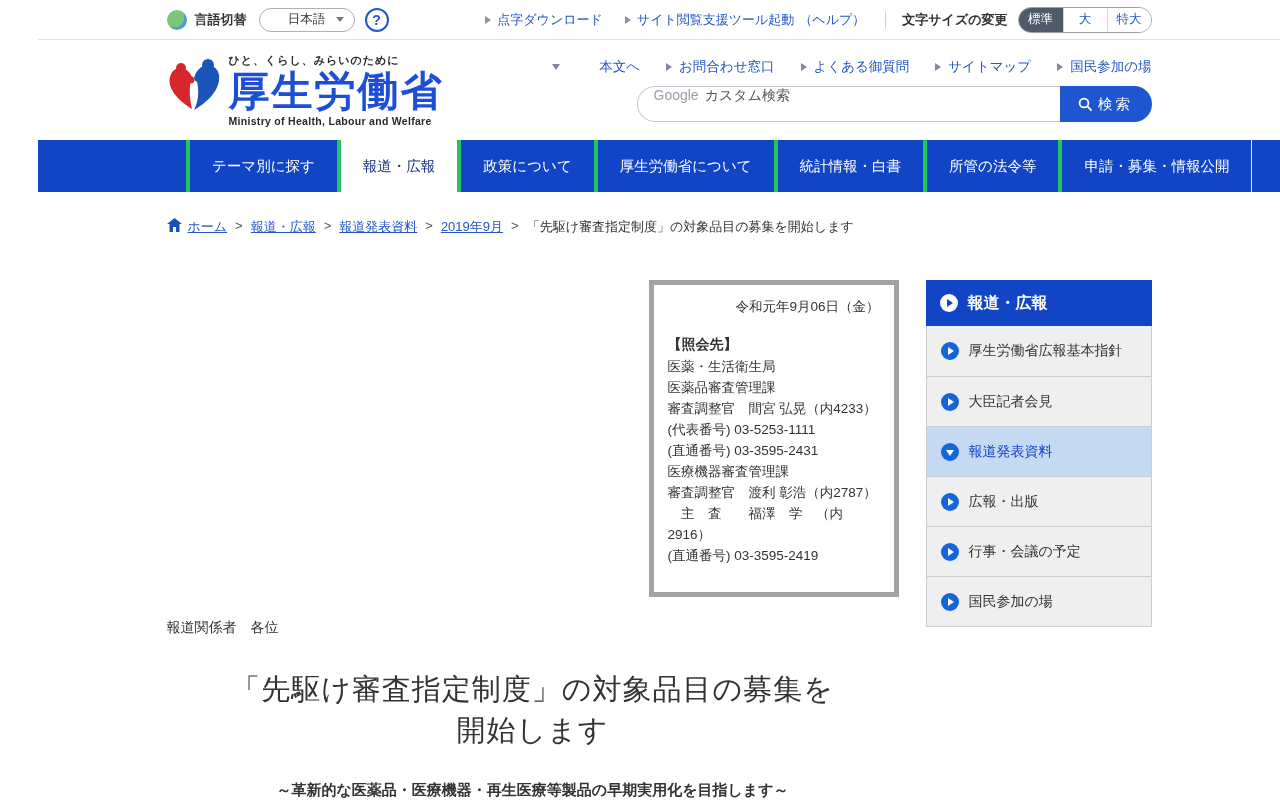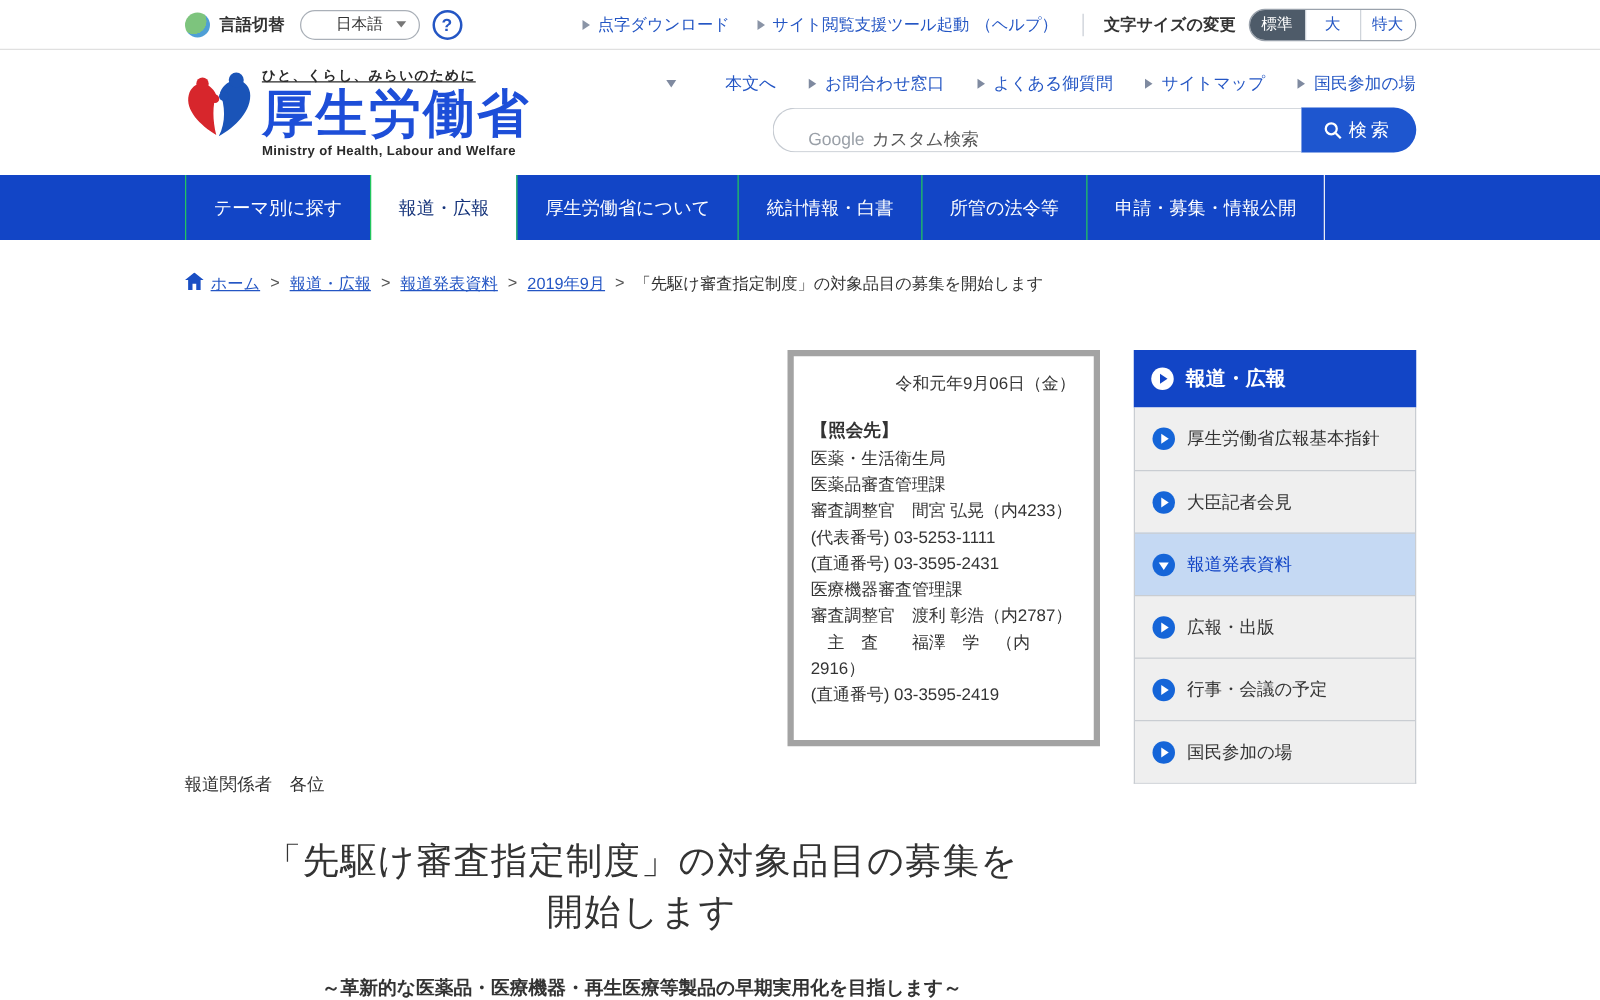--- a/index.html
+++ b/index.html
@@ -1,17 +1,17 @@
 <!DOCTYPE html>
 <html lang="ja"><head>
 <meta charset="utf-8">
 <style>
   * { margin:0; padding:0; box-sizing:border-box; }
   html,body { width:1280px; background:#fff; font-family:"Liberation Sans","DejaVu Sans",sans-serif; color:#333; }
-  .page { width:1280px; height:800px; overflow:hidden; position:relative; background:#fff; }
+  .page { width:1280px; height:800px; overflow:hidden; position:relative; background:#fff;padding-left:38px; }
 
   
   .utilbar { height:40px; border-bottom:1px solid #e0e0e0; display:flex; align-items:center; }
   .utilbar-inner { width:985px; margin:0 auto; display:flex; align-items:center; }
   .globe { width:20px; height:20px; border-radius:50%; background:radial-gradient(circle at 35% 35%, #7dc47d 55%, #4f9fd6 56%); margin-right:8px; }
   .lang-label { font-size:13px; font-weight:bold; color:#333; margin-right:12px; }
   .lang-select { width:96px; height:24px; border:1px solid #aab0b8; border-radius:12px; display:flex; align-items:center; justify-content:center; font-size:12.5px; color:#333; position:relative; cursor:pointer; background:#fff; }
   .lang-select .caret { position:absolute; right:10px; width:0; height:0; border-left:4px solid transparent; border-right:4px solid transparent; border-top:5px solid #777; }
   .help-circle { width:24px; height:24px; border:2px solid #2456c4; border-radius:50%; color:#2456c4; font-weight:bold; font-size:14px; display:flex; align-items:center; justify-content:center; margin-left:10px; }
   .util-right { margin-left:auto; display:flex; align-items:center; font-size:13px; }
@@ -24,43 +24,43 @@
   .size-btn { width:44px; display:flex; align-items:center; justify-content:center; font-size:12.5px; color:#2456c4; background:#fff; cursor:pointer; border-left:1px solid #cfd4da; }
   .size-btn:first-child { border-left:none; }
   .size-btn.selected { background:#4e5b69; color:#fff; }
 
   
   .header { height:100px; display:flex; }
   .header-inner { width:985px; margin:0 auto; display:flex; align-items:center; position:relative; }
   .logo-wrap { display:flex; align-items:center; cursor:pointer; }
   .logo-mark { margin-right:8px; }
   .logo-text { display:flex; flex-direction:column; }
-  .logo-tagline { font-size:11px; font-weight:bold; color:#2a2a2a; letter-spacing:1px; margin-bottom:2px;text-decoration:underline; }
+  .logo-tagline { font-size:11px; font-weight:bold; color:#2a2a2a; letter-spacing:1px; margin-bottom:2px; }
   .logo-name { font-size:41px; font-weight:bold; color:#1d4ed8; letter-spacing:2px; line-height:1.05; }
   .logo-en { font-size:10.5px; font-weight:bold; color:#2a2a2a; letter-spacing:.3px; margin-top:2px; }
   .header-right { margin-left:auto; display:flex; flex-direction:column; align-items:flex-end; }
   .header-links { display:flex; align-items:center; font-size:13.5px; margin-bottom:10px; }
   .header-links .util-item { margin-left:26px; }
   .header-links .util-item:first-child { margin-left:0;gap:32px; }
   .tri-r-blue { width:0; height:0; border-top:4px solid transparent; border-bottom:4px solid transparent; border-left:6px solid #7f8aa0; margin-right:7px; }
   .tri-d-blue { width:0; height:0; border-left:4px solid transparent; border-right:4px solid transparent; border-top:6px solid #7f8aa0; margin-right:7px; }
   .hdr-link { color:#2456c4; text-decoration:none; cursor:pointer; }
   .searchbar { display:flex; width:515px; height:36px; }
   .search-field { flex:1; position:relative; }
   .search-input { width:100%; height:36px; border:1px solid #c6cbd2; border-right:none; border-radius:18px 0 0 18px; padding:0 16px; font-size:14px; outline:none; color:#333; background:#fff; }
-  .search-ph { position:absolute; left:17px; top:17px; font-size:14px; pointer-events:none;margin-left:12px; }
+  .search-ph { position:absolute; left:17px; top:1px; font-size:14px; pointer-events:none; }
   .search-ph .brand { color:#9aa0a8; margin-right:6px; }
   .search-ph .hint { color:#555; }
   .search-btn { width:92px; background:#1e56cf; color:#fff; border:none; border-radius:0 18px 18px 0; font-size:14.5px; display:flex; align-items:center; justify-content:center; cursor:pointer; letter-spacing:3px; }
   .search-btn svg { margin-right:5px; }
 
   
   .gnav { background:#1245c6; height:52px; display:flex; }
   .gnav-inner { width:1280px; display:flex; padding-left:148px; }
-  .gnav-item { display:flex; align-items:center; padding:0 22px; color:#fff; font-size:14.5px; border-left:1px solid #22c55e; cursor:pointer; white-space:nowrap; }
+  .gnav-item { display:flex; align-items:center; padding:0 22px; color:#fff; font-size:14.5px; border-left:4px solid #22c55e; cursor:pointer; white-space:nowrap; }
   .gnav-item:last-child { border-right:1px solid #e8ecf5; }
   .gnav-item.active { background:#fff; color:#15337a; }
 
   
   .breadcrumb { width:985px; margin:26px auto 0; font-size:13px; display:flex; align-items:flex-start; flex-wrap:wrap; }
   .bc-home-icon { margin-right:6px; display:flex; }
   .bc-link { color:#2456c4; text-decoration:underline; cursor:pointer; }
   .bc-sep { margin:0 8px; color:#555; }
   .bc-current { color:#333; }
 
@@ -184,20 +184,21 @@
           </button>
         </div>
       </div>
     </div>
   </div>
 
   <div class="gnav">
     <div class="gnav-inner">
       <span class="gnav-item">テーマ別に探す</span>
       <span class="gnav-item active">報道・広報</span>
+      <span class="gnav-item">政策について</span>
       <span class="gnav-item">厚生労働省について</span>
       <span class="gnav-item">統計情報・白書</span>
       <span class="gnav-item">所管の法令等</span>
       <span class="gnav-item">申請・募集・情報公開</span>
     </div>
   </div>
 
   <div class="breadcrumb">
     <span class="bc-home-icon">
       <svg width="15" height="14" viewBox="0 0 15 14">

